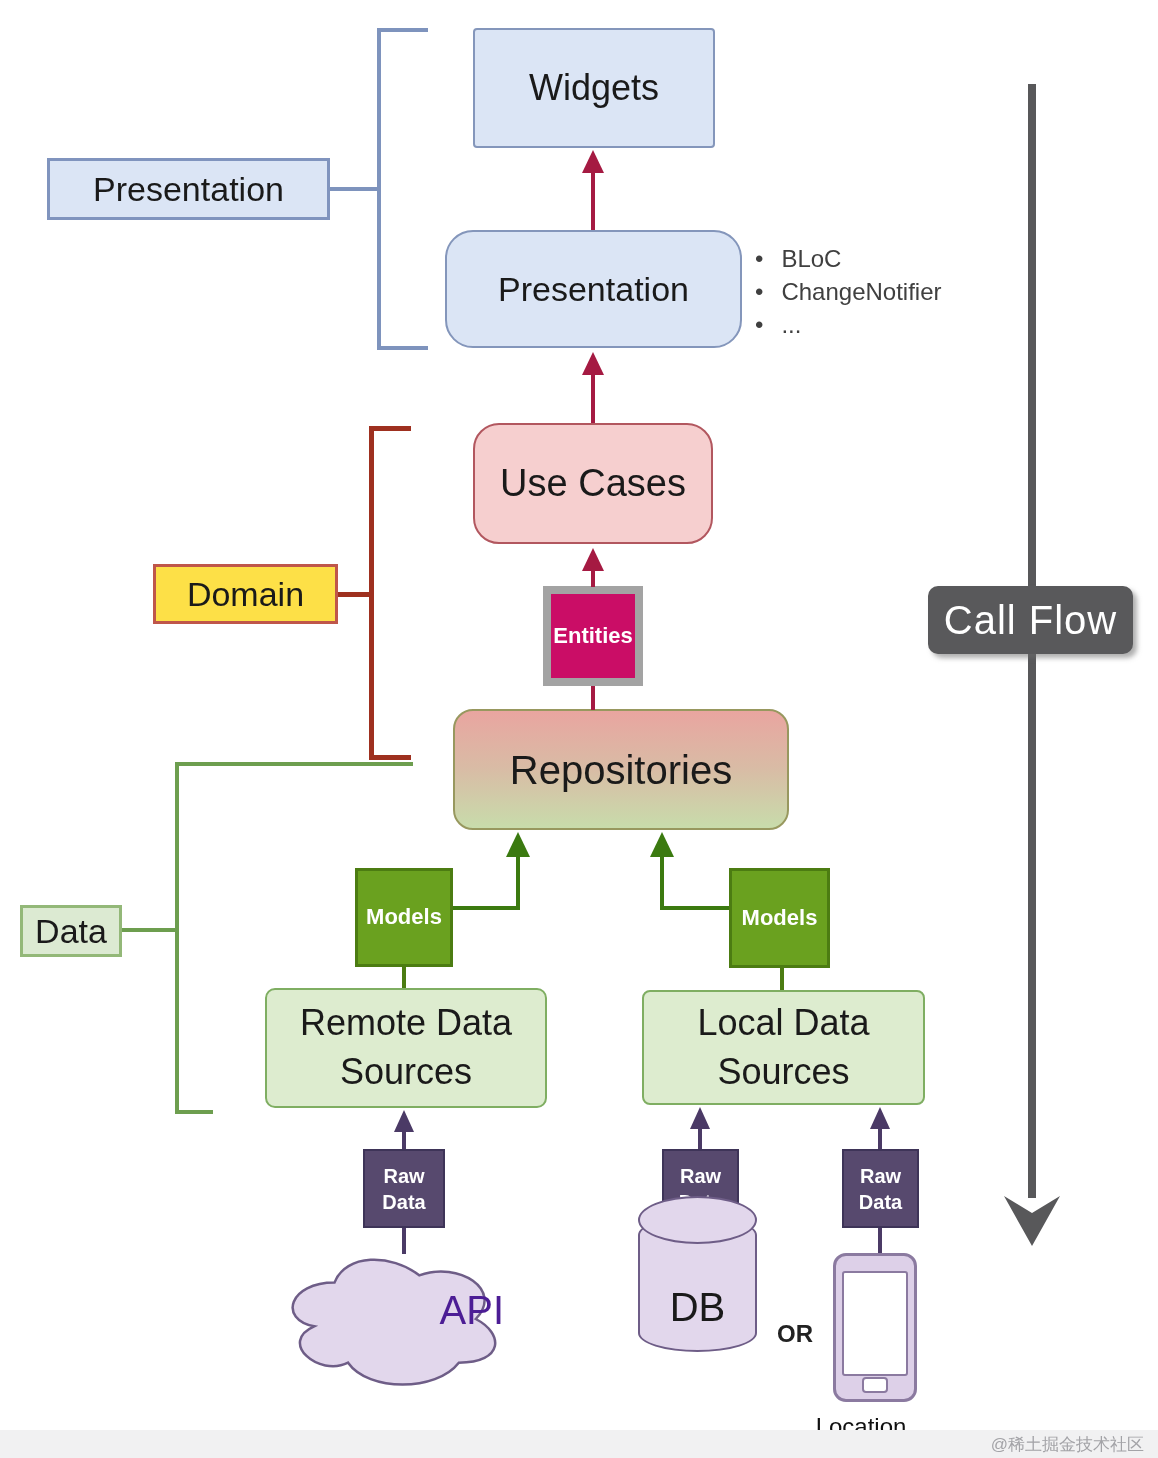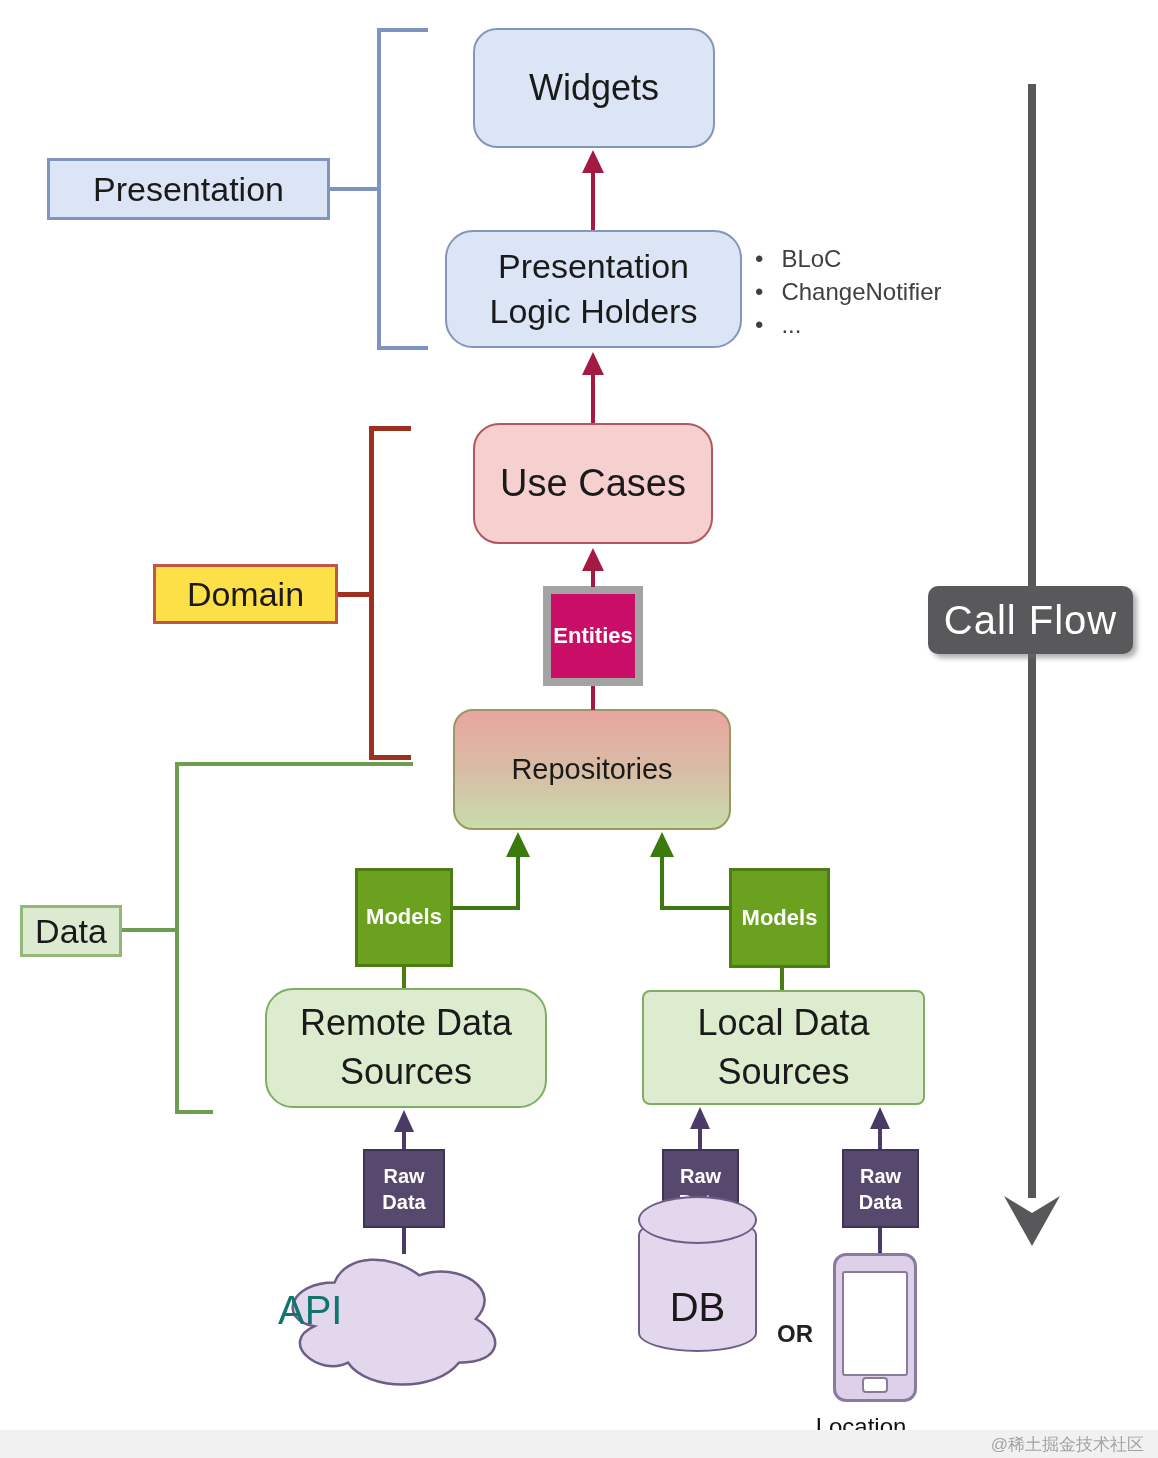--- a/index.html
+++ b/index.html
@@ -56,27 +56,26 @@
               border-left:5px solid #9e301f;border-top:5px solid #9e301f;border-bottom:5px solid #9e301f;"></div>
 
   <div class="node" style="left:20px;top:905px;width:102px;height:52px;background:#dcead2;border:3px solid #93b878;font-size:34px;">
       <span>Data</span>
     </div>
   <div class="hline" style="left:122px;top:928px;width:53px;height:4px;background:#6d9e4f;"></div>
   <div class="hline" style="left:175px;top:762px;width:238px;height:4px;background:#6d9e4f;"></div>
   <div class="bracket" style="left:175px;top:762px;width:38px;height:352px;
               border-left:4px solid #6d9e4f;border-bottom:4px solid #6d9e4f;"></div>
 
-  <div class="node" style="left:473px;top:28px;width:242px;height:120px;background:#dbe5f5;border:2.5px solid #8496bb;border-radius:24px;font-size:36px;">
+  <div class="node" style="left:473px;top:28px;width:242px;height:120px;background:#dbe5f5;border:2.5px solid #8496bb;border-radius:4px;font-size:36px;">
       <span>Widgets</span>
     </div>
 
   <div class="node" style="left:445px;top:230px;width:297px;height:118px;background:#dbe5f5;border:2.5px solid #8496bb;border-radius:28px;font-size:34px;line-height:1.32;">
     <div>Presentation</div>
-    <div>Logic Holders</div>
   </div>
 
   <div class="abs" style="left:755px;top:242px;">
     <div class="bullet-row">
         <span>BLoC</span>
       </div>
     <div class="bullet-row">
         <span>ChangeNotifier</span>
       </div>
     <div class="bullet-row">
@@ -85,21 +84,21 @@
   </div>
 
   <div class="node" style="left:473px;top:423px;width:240px;height:121px;background:#f6cfcf;border:2.5px solid #b2575f;border-radius:26px;font-size:38px;">
       <span>Use Cases</span>
     </div>
 
   <div class="node white-bold" style="left:543px;top:586px;width:100px;height:100px;background:#ca0d66;border:8px solid #a3a3a3;font-size:22px;">
       <span>Entities</span>
     </div>
 
-  <div class="node" style="left:453px;top:709px;width:278px;height:121px;border:2.5px solid #98985f;border-radius:20px;font-size:29px;
+  <div class="node" style="left:453px;top:709px;width:336px;height:121px;border:2.5px solid #98985f;border-radius:20px;font-size:40px;
               background:linear-gradient(180deg,#e9a5a0 0%,#d9bba5 48%,#c8dcab 100%);">
       <span>Repositories</span>
     </div>
 
   <div class="tri tri-up-crimson" style="left:582px;top:150px;"></div>
   <div class="vline" style="left:591px;top:170px;width:4px;height:60px;background:#a51a42;"></div>
 
   <div class="tri tri-up-crimson" style="left:582px;top:352px;"></div>
   <div class="vline" style="left:591px;top:373px;width:4px;height:50px;background:#a51a42;"></div>
 
@@ -119,21 +118,21 @@
   <div class="vline" style="left:516px;top:855px;width:4px;height:55px;background:#3b7a10;"></div>
   <div class="tri tri-up-green" style="left:506px;top:832px;"></div>
 
   <div class="hline" style="left:662px;top:906px;width:67px;height:4px;background:#3b7a10;"></div>
   <div class="vline" style="left:660px;top:855px;width:4px;height:55px;background:#3b7a10;"></div>
   <div class="tri tri-up-green" style="left:650px;top:832px;"></div>
 
   <div class="vline" style="left:402px;top:967px;width:4px;height:21px;background:#4c7c12;"></div>
   <div class="vline" style="left:780px;top:968px;width:4px;height:22px;background:#4c7c12;"></div>
 
-  <div class="node" style="left:265px;top:988px;width:282px;height:120px;background:#ddeccf;border:2.5px solid #7fae62;border-radius:28px;font-size:36px;line-height:1.35;">
+  <div class="node" style="left:265px;top:988px;width:282px;height:120px;background:#ddeccf;border:2.5px solid #7fae62;border-radius:10px;font-size:36px;line-height:1.35;">
     <div>Remote Data</div>
     <div>Sources</div>
   </div>
   <div class="node" style="left:642px;top:990px;width:283px;height:115px;background:#ddeccf;border:2.5px solid #7fae62;border-radius:8px;font-size:36px;line-height:1.35;">
     <div>Local Data</div>
     <div>Sources</div>
   </div>
 
   <div class="tri tri-up-purple" style="left:394px;top:1110px;"></div>
   <div class="vline" style="left:402px;top:1131px;width:4px;height:18px;background:#4b3a66;"></div>
@@ -158,21 +157,21 @@
   </div>
 
   <div class="vline" style="left:402px;top:1228px;width:4px;height:26px;background:#4b3a66;"></div>
   <div class="vline" style="left:698px;top:1228px;width:4px;height:33px;background:#4b3a66;"></div>
   <div class="vline" style="left:878px;top:1228px;width:4px;height:27px;background:#4b3a66;"></div>
 
   <div class="abs" style="left:278px;top:1246px;width:226px;height:146px;">
     <svg width="226" height="146" viewBox="0 0 225 145">
       <path d="M 56.25 36.25 C 11.25 36.25 0 72.5 36 79.75 C 0 95.7 40.5 130.5 69.75 116 C 90 145 157.5 145 180 116 C 225 116 225 87 196.9 72.5 C 225 43.5 180 14.5 140.6 29 C 112.5 7.25 67.5 7.25 56.25 36.25 Z" fill="#e2d7ec" stroke="#6e5d87" stroke-width="2.5"></path>
     </svg>
-    <div class="abs" style="left:0;top:42px;width:100%;text-align:left;font-size:40px;color:#0f766e;"><span>API</span></div>
+    <div class="abs" style="left:0;top:42px;width:100%;text-align:right;font-size:40px;color:#4c1d95;"><span>API</span></div>
   </div>
 
   <div class="abs" style="left:638px;top:1196px;width:119px;height:156px;">
     <div class="db-body"></div>
     <div class="db-top"></div>
     <div class="abs" style="left:0;bottom:22px;width:100%;text-align:center;font-size:40px;color:#1a1a1a;"><span>DB</span></div>
   </div>
 
   <div class="abs" style="left:770px;top:1320px;width:50px;text-align:center;font-size:24px;font-weight:600;color:#222;"><span>OR</span></div>
 

